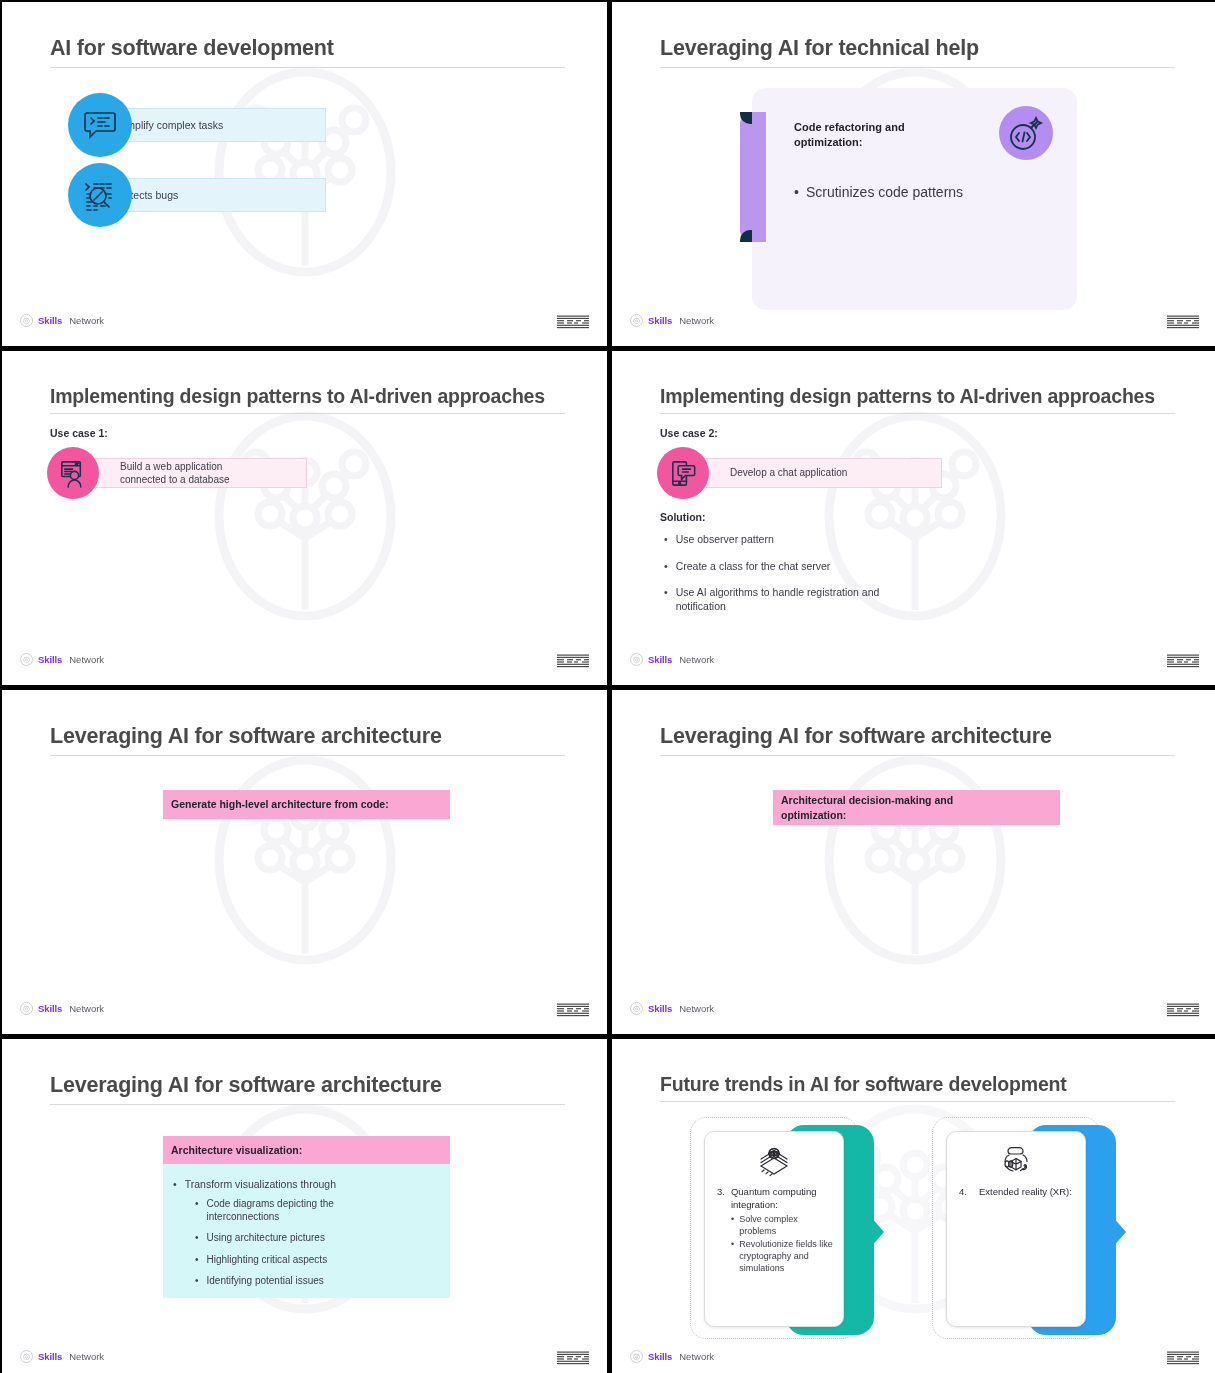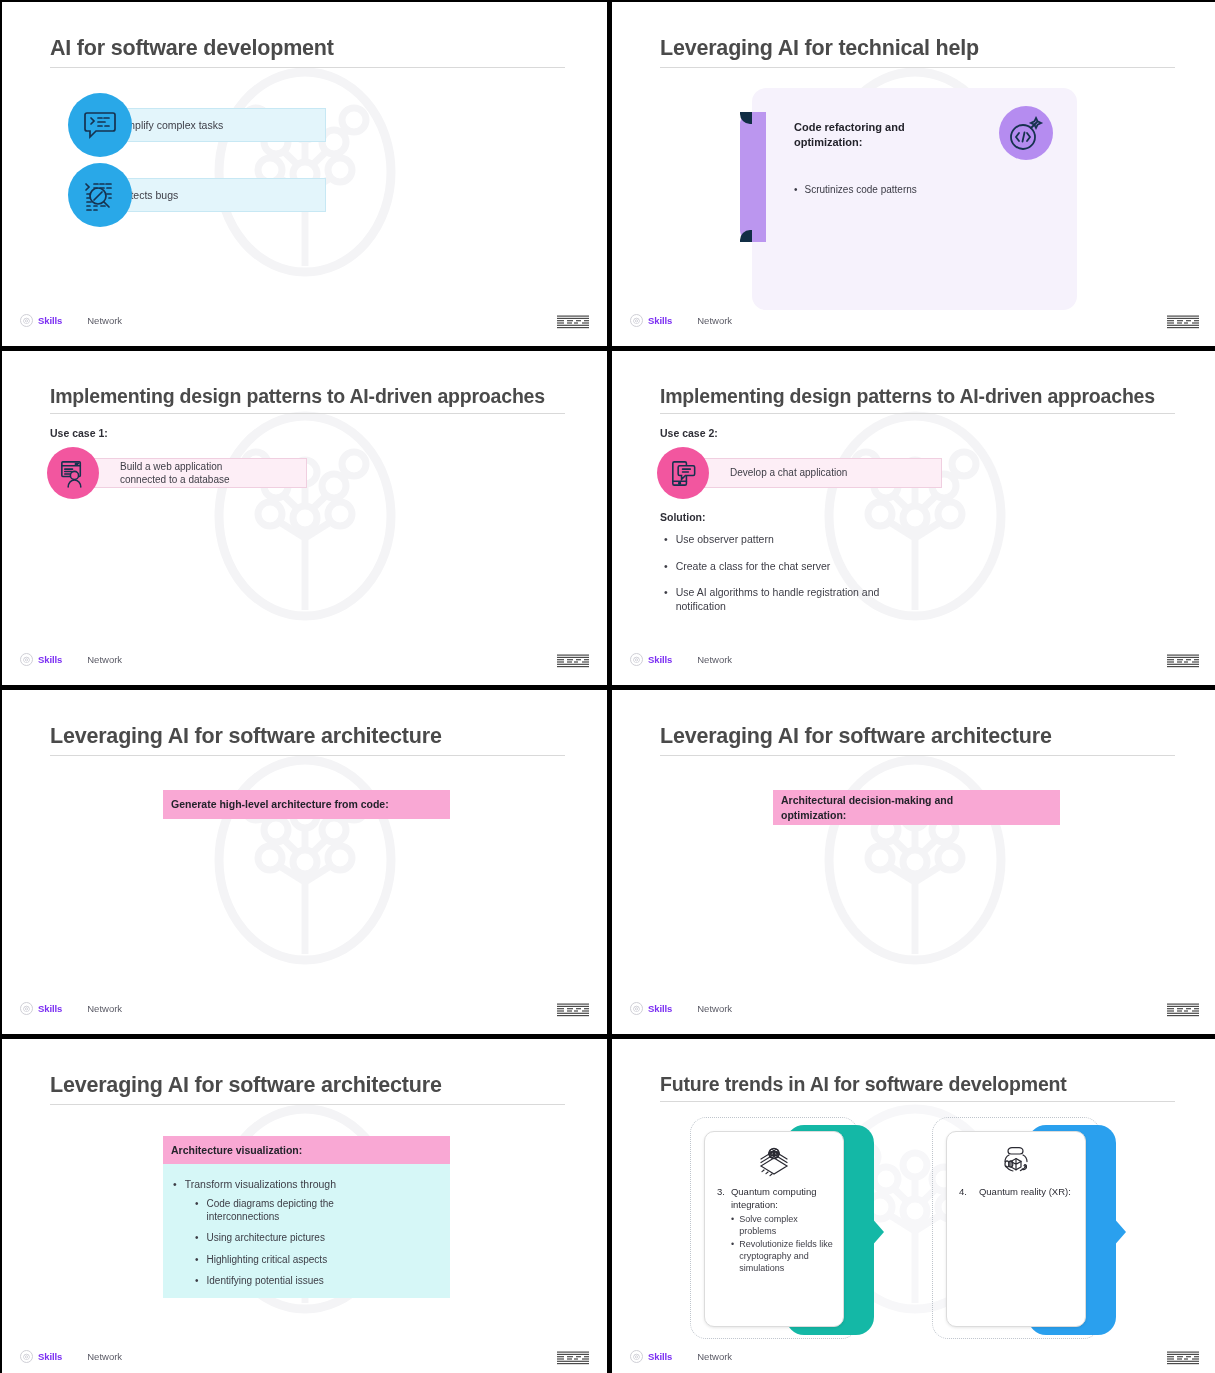--- a/index.html
+++ b/index.html
@@ -82,21 +82,21 @@
   .sn-mark {
     width: 13px; height: 13px;
     border-radius: 50%;
     border: 1px solid #cfcfd6;
     display: flex; align-items: center; justify-content: center;
     color: #b9b9c4;
     font-size: 8px;
     line-height: 1;
   }
   .sn-skills { color: #7b2ff2; font-weight: 700; letter-spacing: -0.1px; }
-  .sn-network { color: #5b5b66; font-weight: 400; margin-left: 20px; }
+  .sn-network { color: #5b5b66; font-weight: 400; margin-left: 2px; }
 
   .ibm-logo {
     position: absolute;
     right: 18px;
     top: 1px;
     width: 32px;
     height: 14px;
   }
   .ibm-logo svg { width: 100%; height: 100%; display:block; }
 
@@ -173,21 +173,21 @@
     width: 180px;
     font-size: 11px;
     font-weight: 700;
     color: #23232b;
     line-height: 1.34;
   }
   .s2-bullet {
     position: absolute;
     left: 42px;
     top: 96px;
-    font-size: 10px;
+    font-size: 14px;
     color: #3b3b45;
   }
   .s2-bullet::before { content: "•"; margin-right: 7px; }
   .s2-iconcircle {
     position: absolute;
     right: 24px;
     top: 18px;
     width: 54px; height: 54px;
     border-radius: 50%;
     background: #b58cf0;
@@ -1002,21 +1002,21 @@
               <path d="M21 18.6l5 2.8v5.6l-5 2.8-5-2.8v-5.6z"></path>
               <path d="M21 18.6v5.6l5 -2.8M21 24.2v5.6M21 24.2l-5-2.8"></path>
               <ellipse cx="12" cy="24" rx="2" ry="3.2"></ellipse>
               <ellipse cx="15.8" cy="24" rx="2" ry="3.2"></ellipse>
               <path d="M29 25.5c.8-1 2-1 2.4.2.4 1.2-.2 2.6-1.2 3.4-1 .8-2.4.8-3-.2"></path>
               <path d="M30 24.5v2.6"></path>
             </svg>
           </div>
           <div class="trend-textrow">
             <span class="trend-num">4.</span>
-            <span class="trend-label" style="margin-left:6px">Quantum reality (XR):</span>
+            <span class="trend-label" style="margin-left:6px">Extended reality (XR):</span>
           </div>
         </div>
       </div>
 
     </div>
 
     <div class="footer">
       <div class="sn-logo">
         <span class="sn-mark">◎</span>
         <span class="sn-skills">Skills</span>

